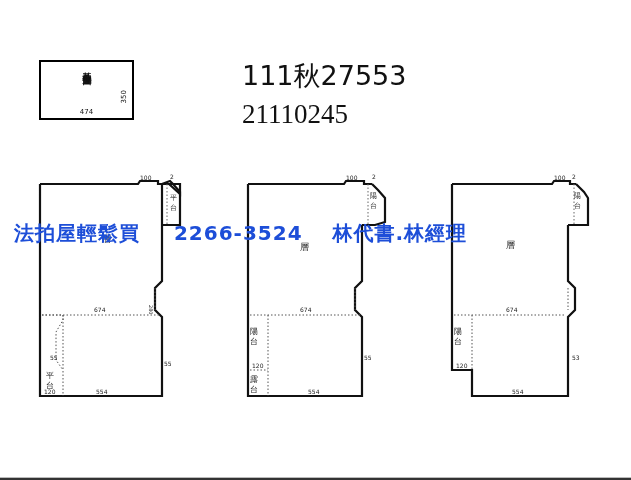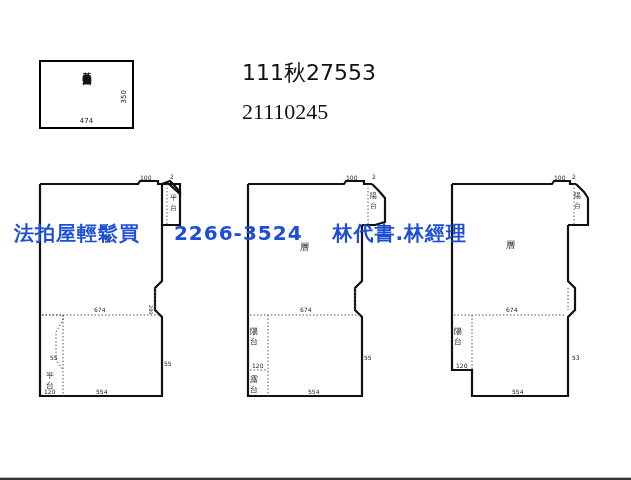--- a/index.html
+++ b/index.html
@@ -2,31 +2,31 @@
 <html><head>
   <meta charset="utf-8">
   <style>
     html, body { margin: 0; padding: 0; }
     body {
       width: 631px; height: 480px; background: #ffffff; position: relative; overflow: hidden;
       font-family: "DejaVu Sans", sans-serif;
     }
     .abs { position: absolute; }
     .site-box {
-      left: 39px; top: 60px; width: 95px; height: 69px; border: 2px solid #000; box-sizing: border-box;
+      left: 39px; top: 60px; width: 95px; height: 60px; border: 2px solid #000; box-sizing: border-box;
     }
     .site-label {
       left: 50%; top: 3px; transform: translateX(-50%);
       writing-mode: vertical-rl; font-size: 9px; font-weight: bold; color: #111; letter-spacing: 1px;
       line-height: 1;
     }
     .site-w { bottom: 2px; left: 50%; transform: translateX(-50%); font-size: 7px; color: #111; }
     .site-h { right: 4px; top: 28px; font-size: 7px; color: #111; writing-mode: vertical-rl; transform: rotate(180deg); }
     .case-line {
-      left: 242px; font-family: "DejaVu Sans", sans-serif; font-size: 22px; color: #111; letter-spacing: 0px;
+      left: 242px; font-family: "DejaVu Sans", sans-serif; font-size: 27px; color: #111; letter-spacing: 0px;
     }
     svg.plan { position: absolute; }
     .plan-text { font-family: "DejaVu Sans", sans-serif; fill: #222; }
     .banner {
       left: 14px; top: 220px; font-family: "DejaVu Sans", sans-serif; font-weight: bold;
       font-size: 20px; color: #1d4ed8; white-space: nowrap; letter-spacing: 1px;
     }
     .banner span { margin-right: 0; }
     .bottom-bar { left: 0; bottom: 0; width: 631px; height: 2px; background: #333; }
     .bottom-bar2 { left: 0; bottom: 2px; width: 631px; height: 1px; background: #bbb; }

